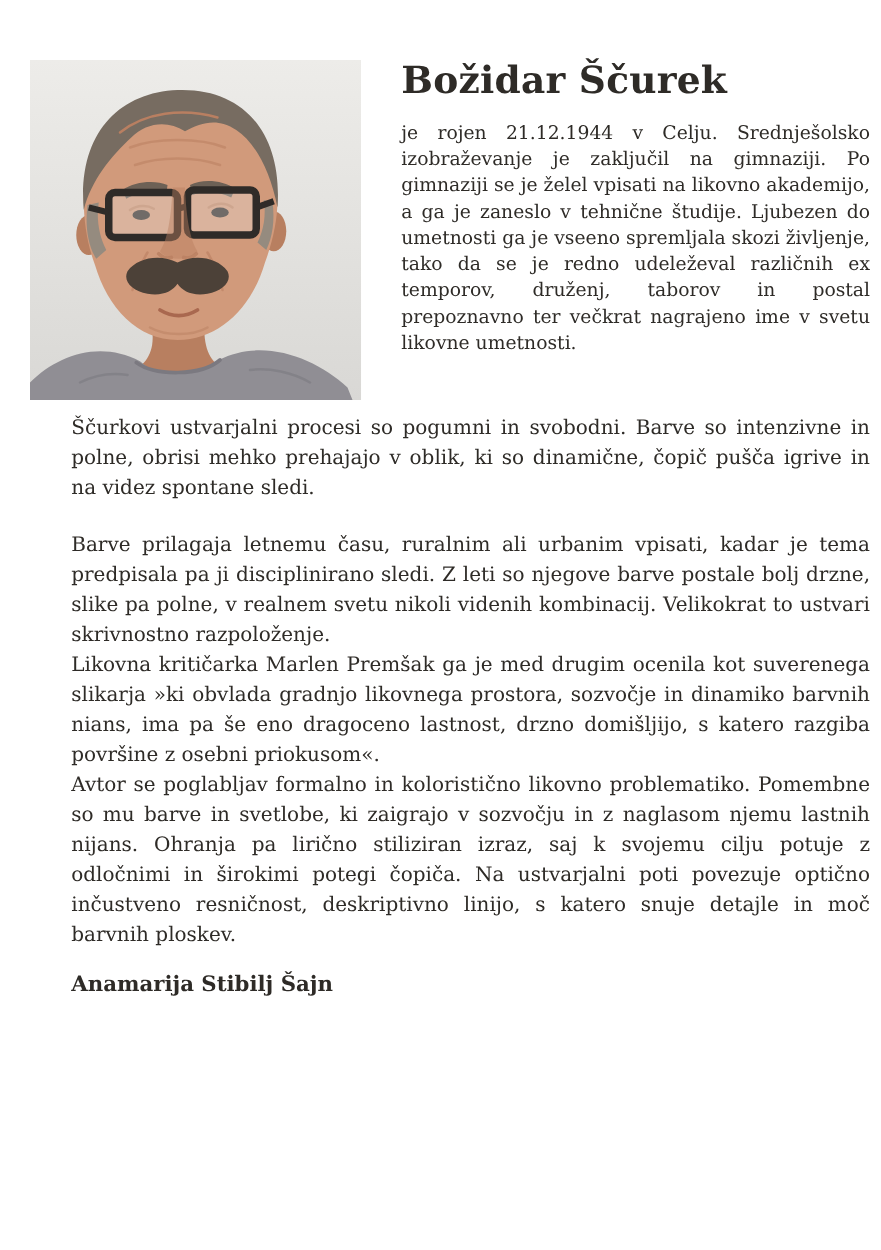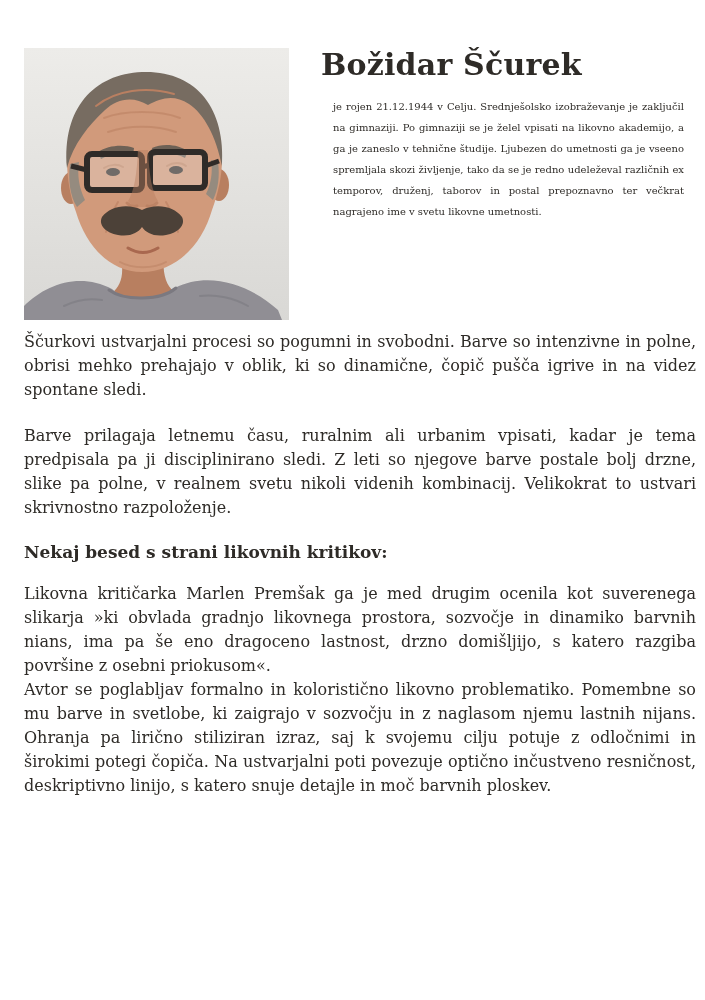--- a/index.html
+++ b/index.html
@@ -15,24 +15,24 @@
   }
   .header{display:flex;gap:32px;align-items:flex-start;}
   .portrait{flex:0 0 265px;width:265px;height:272px;margin:0;overflow:hidden;}
   .intro-col{flex:1;min-width:0;}
   h1.title{
     margin:0 0 14px 0;
     font-size:30px;line-height:34px;
     font-weight:700;letter-spacing:0.2px;
   }
   .bio{
-    margin:12px;font-size:10px;line-height:21px;
+    margin:0;font-size:15px;line-height:21px;
     text-align:justify;text-justify:inter-word;
   }
-  main{display:block;}
+  main{display:block;margin-left:33px;}
   main p{margin:0;font-size:16px;line-height:24px;text-align:justify;text-justify:inter-word;}
   p.p1{margin-top:10px;}
   p.p2{margin-top:22px;}
   h2.critics{
     margin:20px 0 18px 0;
     font-size:17px;line-height:24px;font-weight:700;
   }
   p.p4{margin-top:40px;}
   p.p4 strong{font-weight:700;letter-spacing:0.3px;}
   p.p5{margin-top:0;}
@@ -130,18 +130,18 @@
     <div class="intro-col">
       <h1 class="title">Božidar Ščurek</h1>
       <p class="bio">je rojen 21.12.1944 v Celju. Srednješolsko izobraževanje je zaključil na gimnaziji. Po gimnaziji se je želel vpisati na likovno akademijo, a ga je zaneslo v tehnične študije. Ljubezen do umetnosti ga je vseeno spremljala skozi življenje, tako da se je redno udeleževal različnih ex temporov, druženj, taborov in postal prepoznavno ter večkrat nagrajeno ime v svetu likovne umetnosti.</p>
     </div>
 
   </header>
 
   <main>
     <p class="p1">Ščurkovi ustvarjalni procesi so pogumni in svobodni. Barve so intenzivne in polne, obrisi mehko prehajajo v oblik, ki so dinamične, čopič pušča igrive in na videz spontane sledi.</p>
     <p class="p2">Barve prilagaja letnemu času, ruralnim ali urbanim vpisati, kadar je tema predpisala pa ji disciplinirano sledi. Z leti so njegove barve postale bolj drzne, slike pa polne, v realnem svetu nikoli videnih kombinacij. Velikokrat to ustvari skrivnostno razpoloženje.</p>
-    <h2 class="critics">Nekaj besed s strani likovnih kritikov:</h2>
     <p class="p3">Likovna kritičarka Marlen Premšak ga je med drugim ocenila kot suverenega slikarja »ki obvlada gradnjo likovnega prostora, sozvočje in dinamiko barvnih nians, ima pa še eno dragoceno lastnost, drzno domišljijo, s katero razgiba površine z osebni priokusom«.</p>
     <p class="p5">Avtor se poglabljav formalno in koloristično likovno problematiko. Pomembne so mu barve in svetlobe, ki zaigrajo v sozvočju in z naglasom njemu lastnih nijans. Ohranja pa lirično stiliziran izraz, saj k svojemu cilju potuje z odločnimi in širokimi potegi čopiča. Na ustvarjalni poti povezuje optično inčustveno resničnost, deskriptivno linijo, s katero snuje detajle in moč barvnih ploskev.</p>
+    <p class="signature">Anamarija Stibilj Šajn</p>
   </main>
 
 </div>
 
 </body></html>

